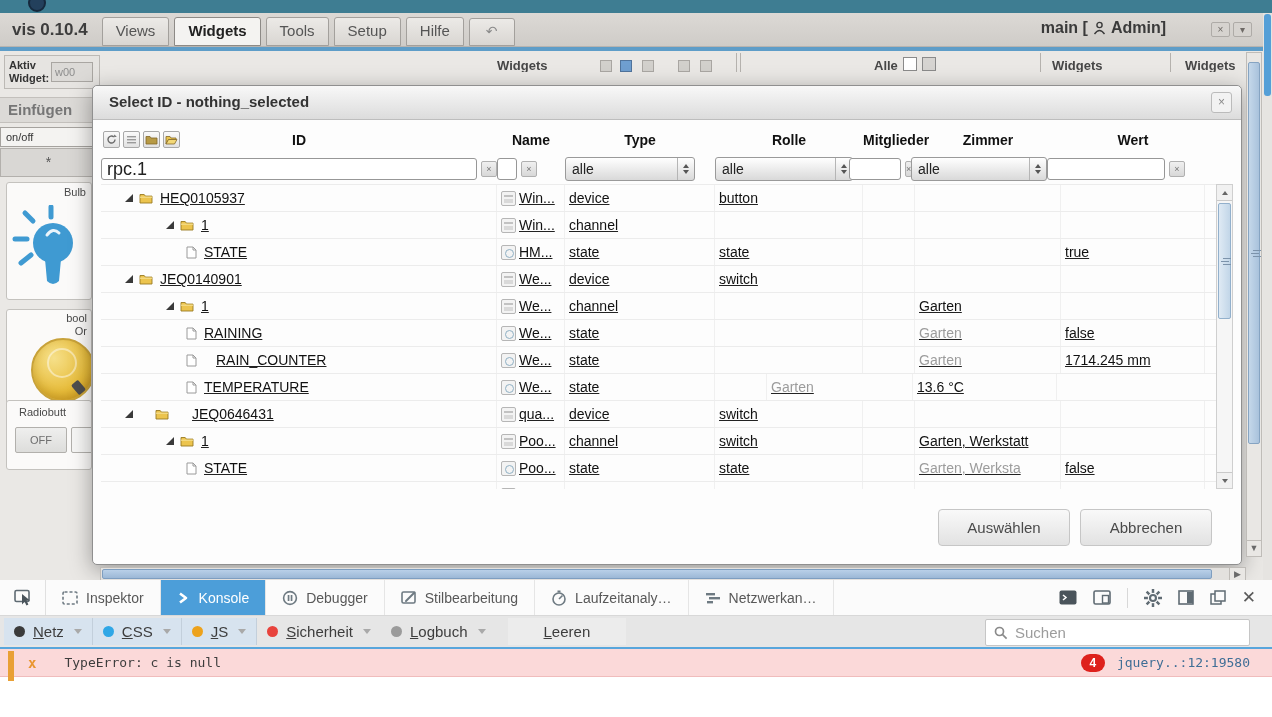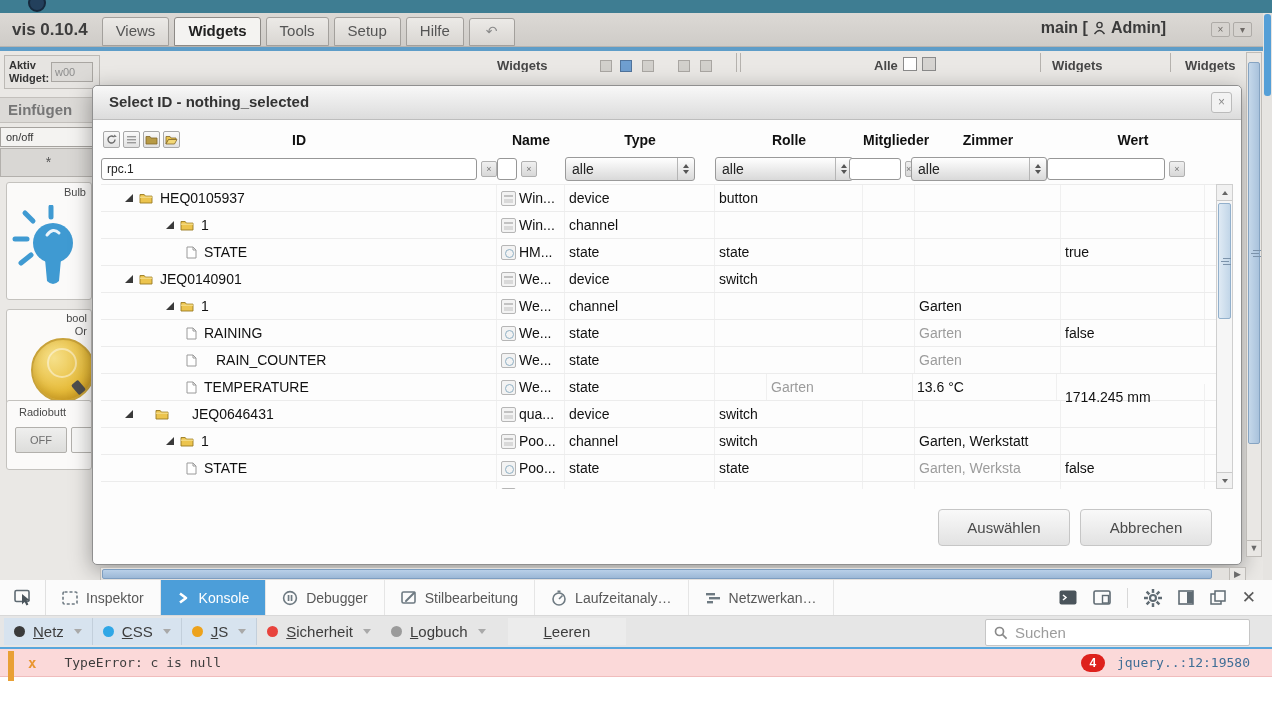--- a/index.html
+++ b/index.html
@@ -118,36 +118,36 @@
   --c-mitg:52px; --c-zimmer:146px; --c-wert:144px;
 }
 .head-row { position:relative; height:28px; display:flex; align-items:center; }
 .tree-tools { position:absolute; left:2px; top:5px; display:flex; gap:3px; }
 .ttool { width:17px; height:17px; background:linear-gradient(#fafafa,#e2e2e2);
   border:1px solid #a8a8a8; border-radius:2px; display:flex; align-items:center; justify-content:center; }
 .hcell { font-size:14px; font-weight:bold; color:#111; text-align:center; }
 .filter-row { height:30px; display:flex; align-items:center; }
 .fcell { display:flex; align-items:center; gap:4px; }
 .txt-in { height:22px; border:1px solid #979797; border-radius:3px; padding:0 5px;
-  font-size:12px; color:#222; font-family:"Liberation Sans",sans-serif; background:#fff; }
+  font-size:18px; color:#222; font-family:"Liberation Sans",sans-serif; background:#fff; }
 .clr-btn { width:16px; height:16px; background:linear-gradient(#f0f0f0,#d8d8d8);
   border:1px solid #b0b0b0; border-radius:2px; font-size:9px; color:#777;
   display:flex; align-items:center; justify-content:center; }
 .sel { height:24px; background:linear-gradient(#ffffff,#d9d9d9); border:1px solid #9a9a9a;
   border-radius:3px; display:flex; align-items:center; font-size:14px; color:#222; }
 .sel .sel-val { flex:1; padding-left:6px; }
 .sel .spin { width:17px; align-self:stretch; border-left:1px solid #b5b5b5;
   display:flex; flex-direction:column; align-items:center; justify-content:center; gap:2px; }
 .tri-up { width:0; height:0; border-left:3px solid transparent; border-right:3px solid transparent;
   border-bottom:4px solid #555; }
 .tri-dn { width:0; height:0; border-left:3px solid transparent; border-right:3px solid transparent;
   border-top:4px solid #555; }
 
 .rows-box { position:relative; height:305px; overflow:hidden; border-top:1px solid #ececec; }
-.t-row { display:flex; height:27px; align-items:flex-start; border-bottom:1px solid #ececec; }
+.t-row { display:flex; height:27px; align-items:flex-end; border-bottom:1px solid #ececec;text-decoration:underline; }
 .t-cell { height:100%; display:flex; align-items:center; font-size:14px; color:#111;
   border-right:1px solid #f0f0f0; overflow:hidden; white-space:nowrap; padding-left:4px; }
 .t-cell.idc { padding-left:0; }
 .muted { color:#9c9c9c; }
 .expander { width:0; height:0; border-left:8px solid transparent; border-bottom:8px solid #3a3a3a;
   margin-right:6px; flex:none; }
 .icon-folder, .icon-doc { flex:none; margin-right:7px; }
 .thumb-ic { flex:none; width:15px; height:15px; background:#f3f3f3; border:1px solid #b6b6b6;
   border-radius:2px; margin-right:3px; position:relative; }
 .thumb-ic.photo::before { content:""; position:absolute; left:2px; top:3px; width:9px; height:2px; background:#c2c2c2; }

